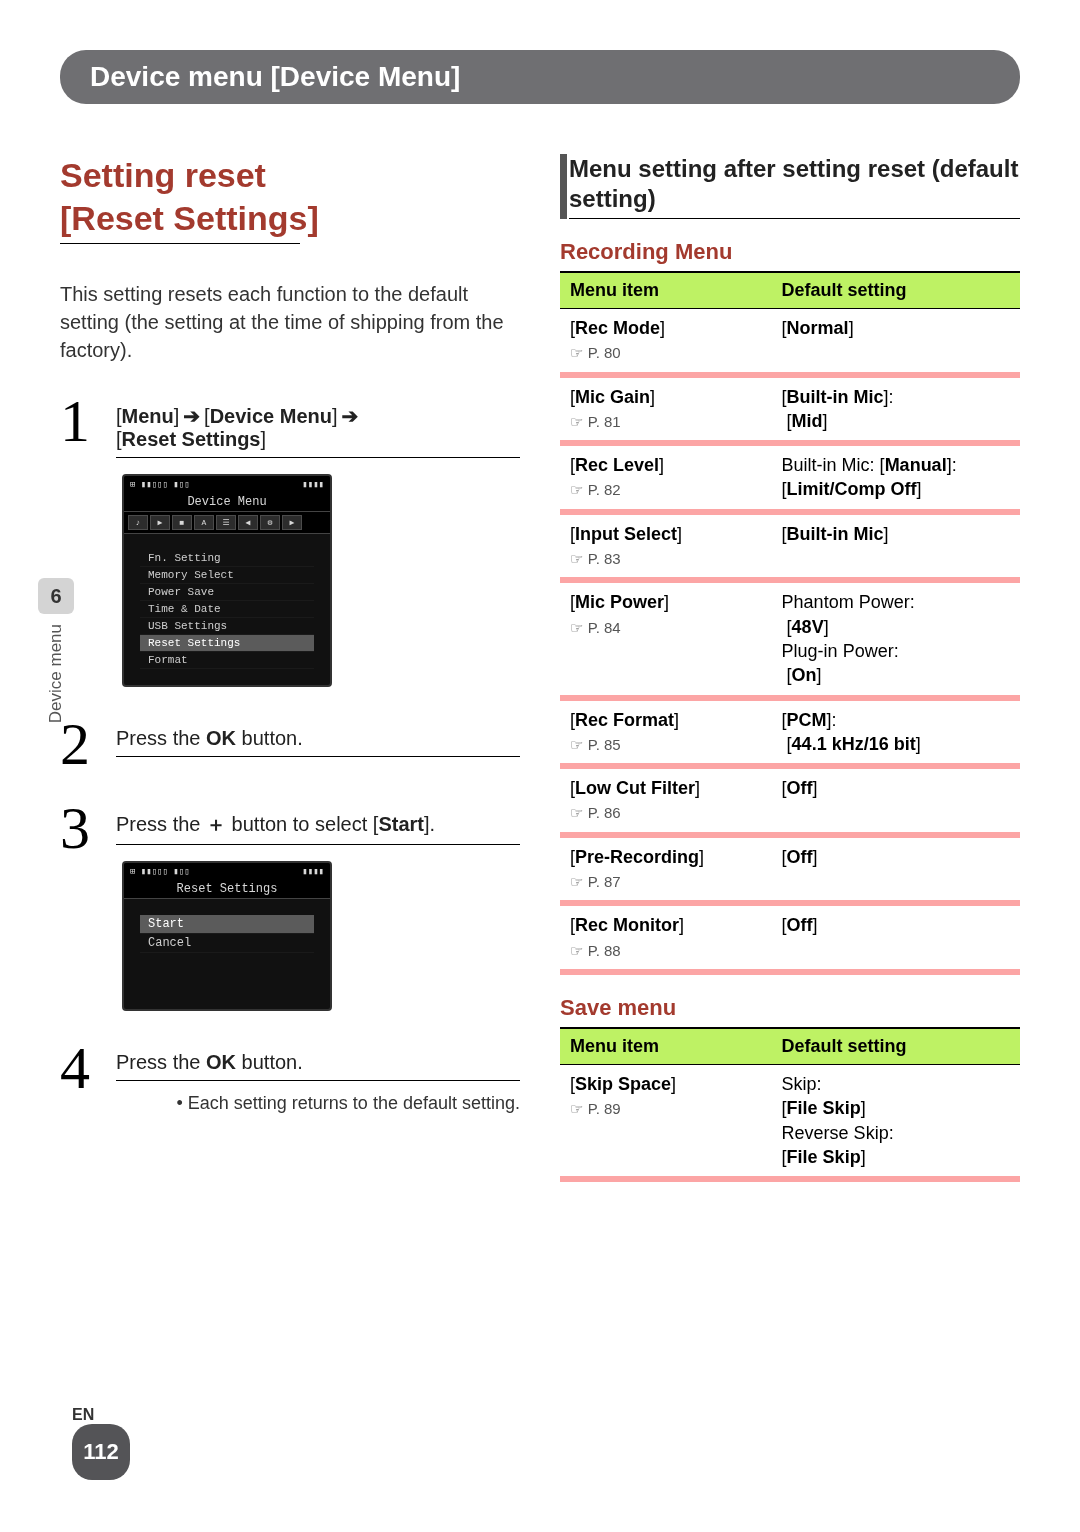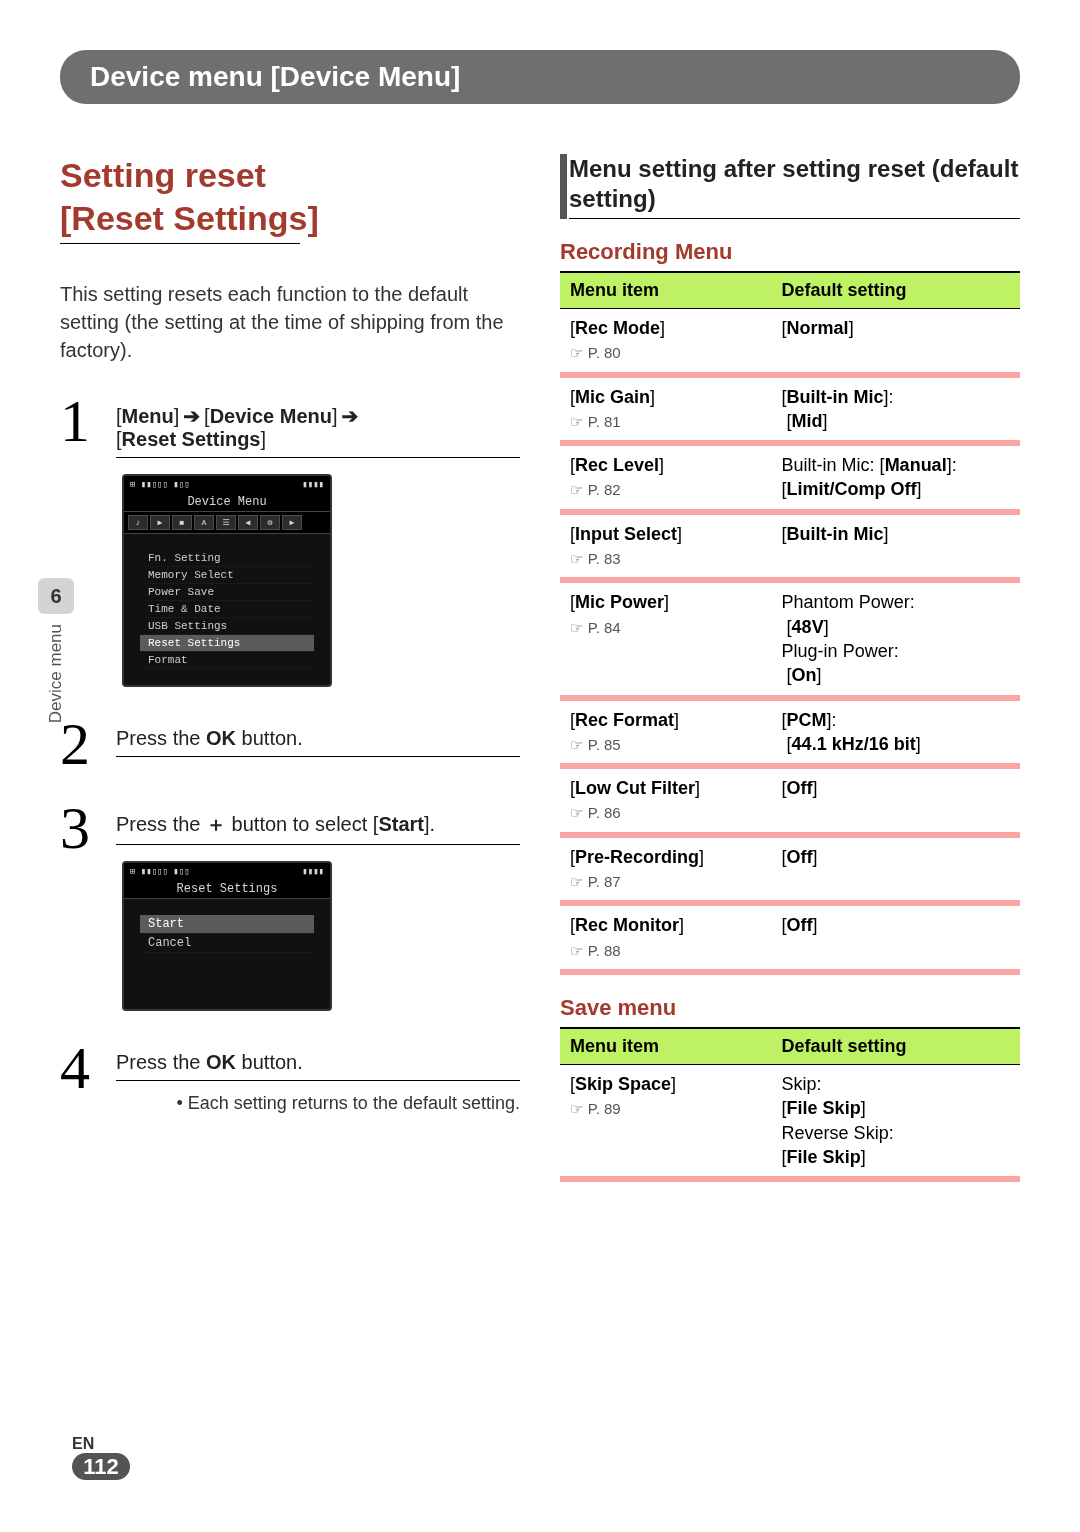--- a/index.html
+++ b/index.html
@@ -65,21 +65,21 @@
     position:absolute; left:38px; top:578px; display:flex; flex-direction:column; align-items:center;
   }
   .chapter-badge {
     width:36px; height:36px; background:#d4d4d4; color:#333; border-radius:6px;
     display:flex; align-items:center; justify-content:center; font-weight:bold; font-size:20px;
   }
   .side-text { writing-mode: vertical-rl; transform: rotate(180deg); font-size:17px; color:#555; margin-top:10px;}
   .footer { position:absolute; left:60px; bottom:52px; display:flex; align-items:center; gap:10px;margin-left:12px;}
   .lang { font-weight:bold; font-size:16px; color:#333; }
   .page-badge {
-    width:58px; height:27px; background:#545457; color:#fff; font-weight:bold;
+    width:58px; height:56px; background:#545457; color:#fff; font-weight:bold;
     display:flex; align-items:center; justify-content:center; font-size:22px;
     border-radius:20px 20px 20px 20px;
   }
 </style>
 </head>
 <body>
 
 <div class="header-bar">Device menu [Device Menu]</div>
 
 <div class="side-tab">

